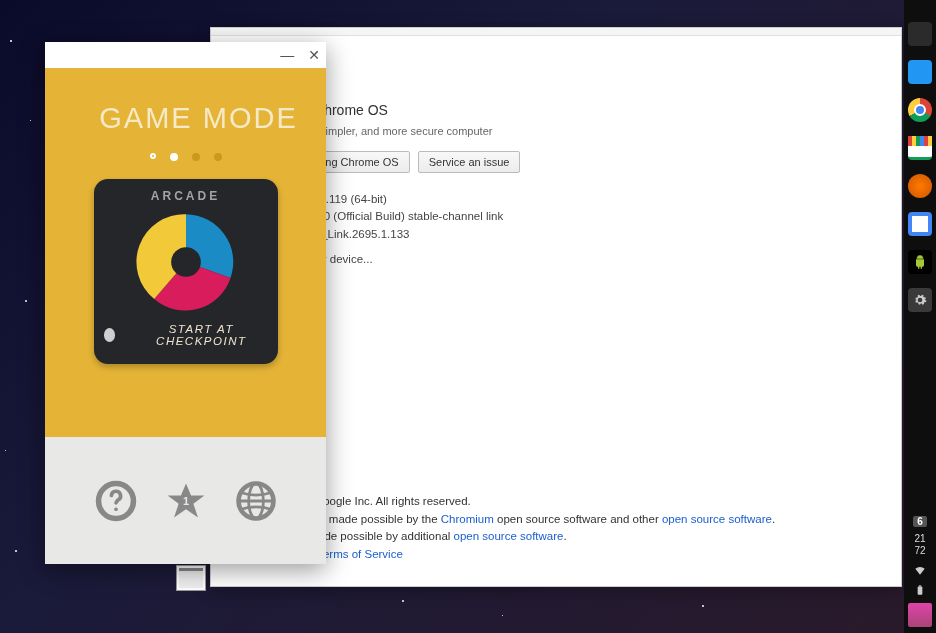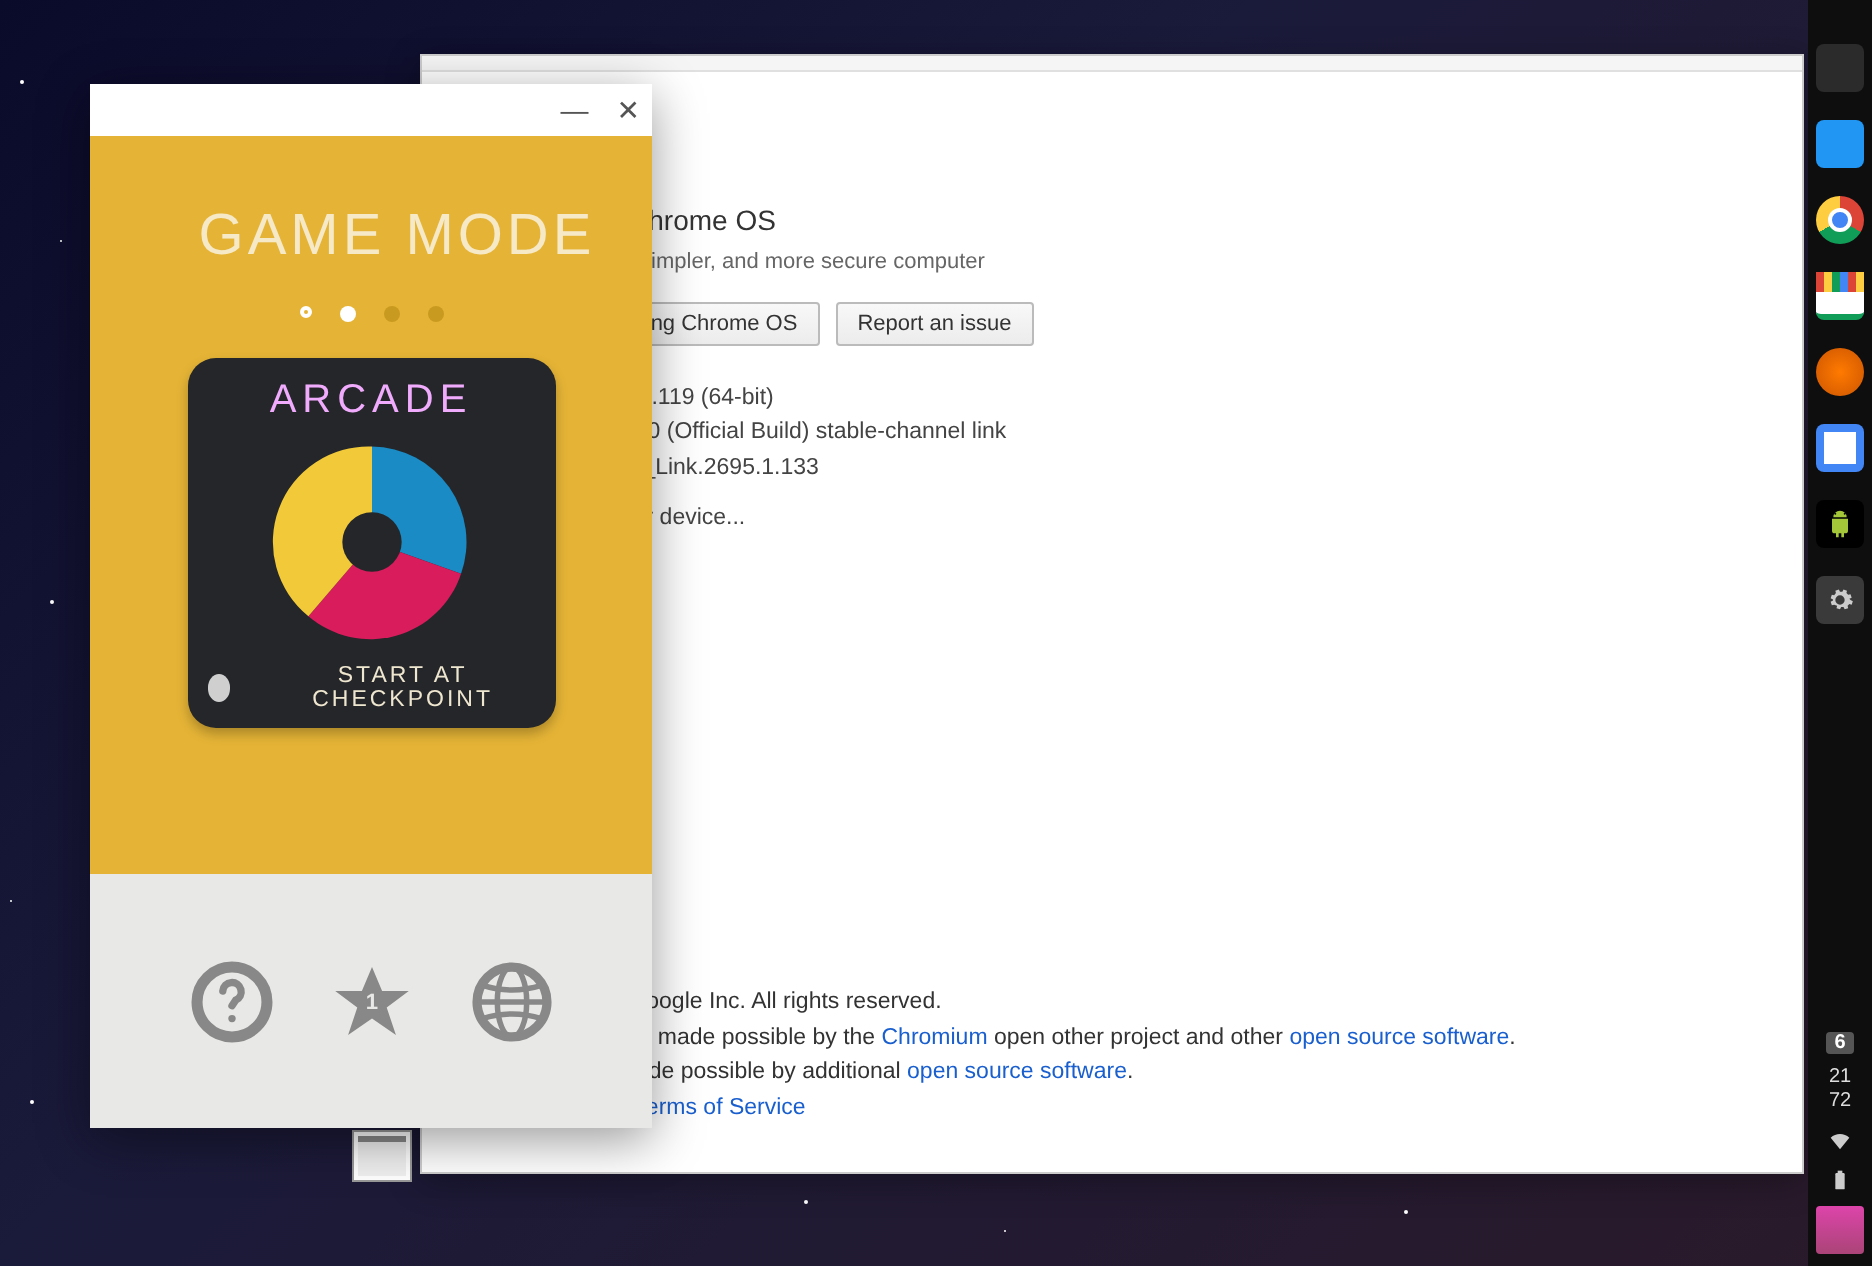--- a/index.html
+++ b/index.html
@@ -72,23 +72,23 @@
 }
 .dots { display: flex; justify-content: center; gap: 14px; margin-top: 18px; }
 .dot { width: 8px; height: 8px; border-radius: 50%; background: #c99a20; }
 .dot.active { background: #fff; }
 .dot.ring { background: transparent; border: 2px solid #fff; width: 6px; height: 6px; }
 .arcade-card {
   margin: 18px auto 0; width: 184px; height: 185px;
   background: #24262a; border-radius: 14px; padding: 10px;
   box-shadow: 0 3px 6px rgba(0,0,0,.25);
 }
-.arcade-card h3 { color: #f0abfc; font-size: 20px; letter-spacing: 3px; font-weight: 400; margin-bottom: 6px; }
+.arcade-card h3 { color: #a3a3a3; font-size: 12px; letter-spacing: 3px; font-weight: 700; margin-bottom: 6px; }
 .wheel { position: relative; width: 106px; height: 106px; margin: 0 auto; }
-.start-row { margin-top: 8px; display: flex; align-items: center; justify-content: space-between; gap: 20px; }
+.start-row { margin-top: 8px; display: flex; align-items: center; justify-content: space-between; gap: 20px; font-style: italic; }
 .start-dot { width: 14px; height: 14px; border-radius: 50%; background: #cfcfcf; }
 .start-text { color: #efe6cf; font-size: 11.5px; letter-spacing: 1.5px; }
 .game-gray { background: #e8e8e6; height: 127px; display: flex; align-items: center; justify-content: center; gap: 24px; }
 .gicon { width: 46px; height: 46px; fill: #888; }
 
 
 .shelf {
   position: absolute; right: 0; top: 0; width: 32px; height: 633px;
   background: #0e0e0e; display: flex; flex-direction: column; align-items: center;
   padding-top: 22px; gap: 14px;
@@ -136,38 +136,38 @@
   <div class="about-topbar"></div>
   <div class="about-content">
     <div class="about-title">About</div>
     <div class="product-row">
       <div class="chrome-logo"></div>
       <div class="product-name">Google Chrome OS</div>
     </div>
     <div class="product-tag">The faster, simpler, and more secure computer</div>
     <div class="btn-row">
       <button class="gbtn">Get help with using Chrome OS</button>
-      <button class="gbtn">Report an issue</button>
+      <button class="gbtn">Service an issue</button>
     </div>
     <div class="vinfo">
       <div>Version 37.0.2062.119 (64-bit)</div>
       <div>Platform 5978.80.0 (Official Build) stable-channel link</div>
       <div>Firmware Google_Link.2695.1.133</div>
       <div class="update-row">
         <span class="spinner"></span>
         <span>Updating your device...</span>
       </div>
       <div>100%</div>
       <span class="link">More info...</span>
     </div>
     <div class="footer-block">
       <div>Google Chrome</div>
       <div>Copyright 2014 Google Inc. All rights reserved.</div>
       <div>
-        <span>Google Chrome is made possible by the </span><span class="link">Chromium</span><span> open other project and other </span><span class="link">open source software</span><span>.</span>
+        <span>Google Chrome is made possible by the </span><span class="link">Chromium</span><span> open source software and other </span><span class="link">open source software</span><span>.</span>
       </div>
       <div>
         <span>Chrome OS is made possible by additional </span><span class="link">open source software</span><span>.</span>
       </div>
       <div>
         <span>Google Chrome </span><span class="link">Terms of Service</span>
       </div>
     </div>
   </div>
 </div>

